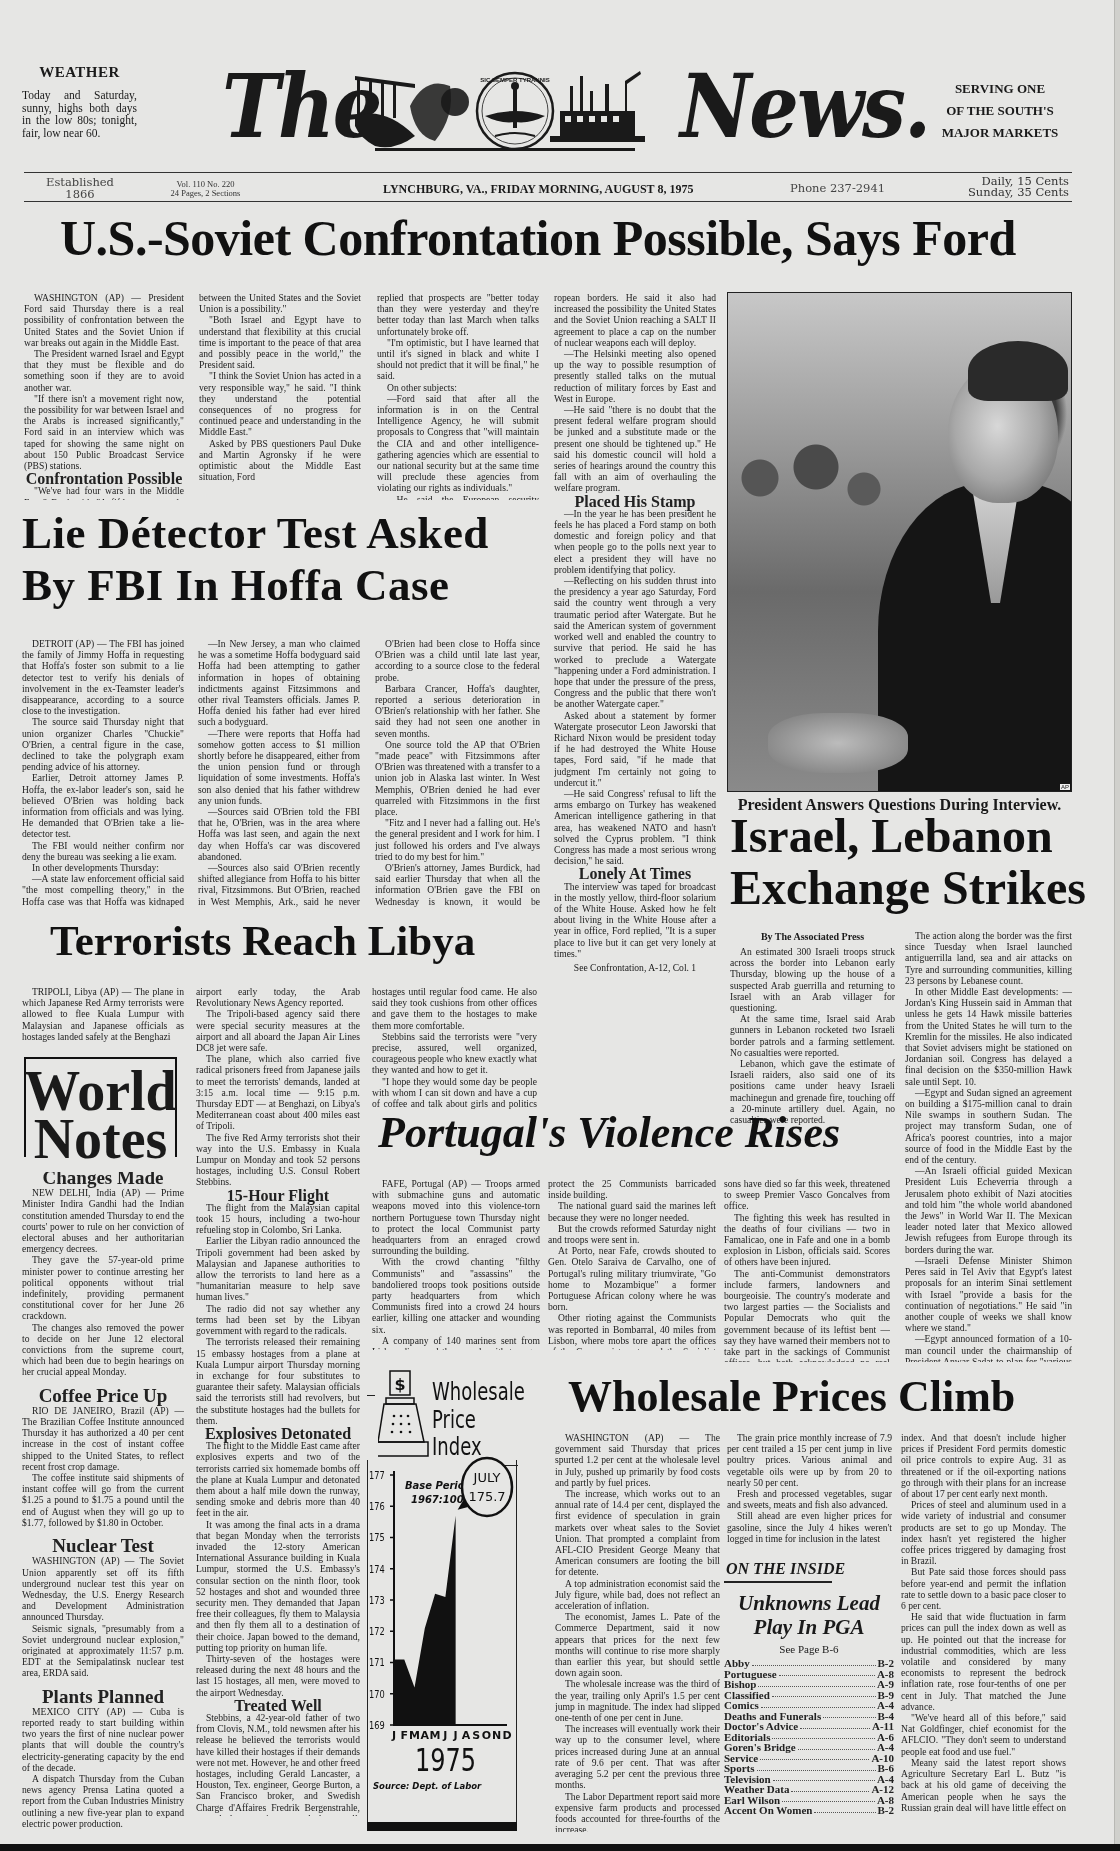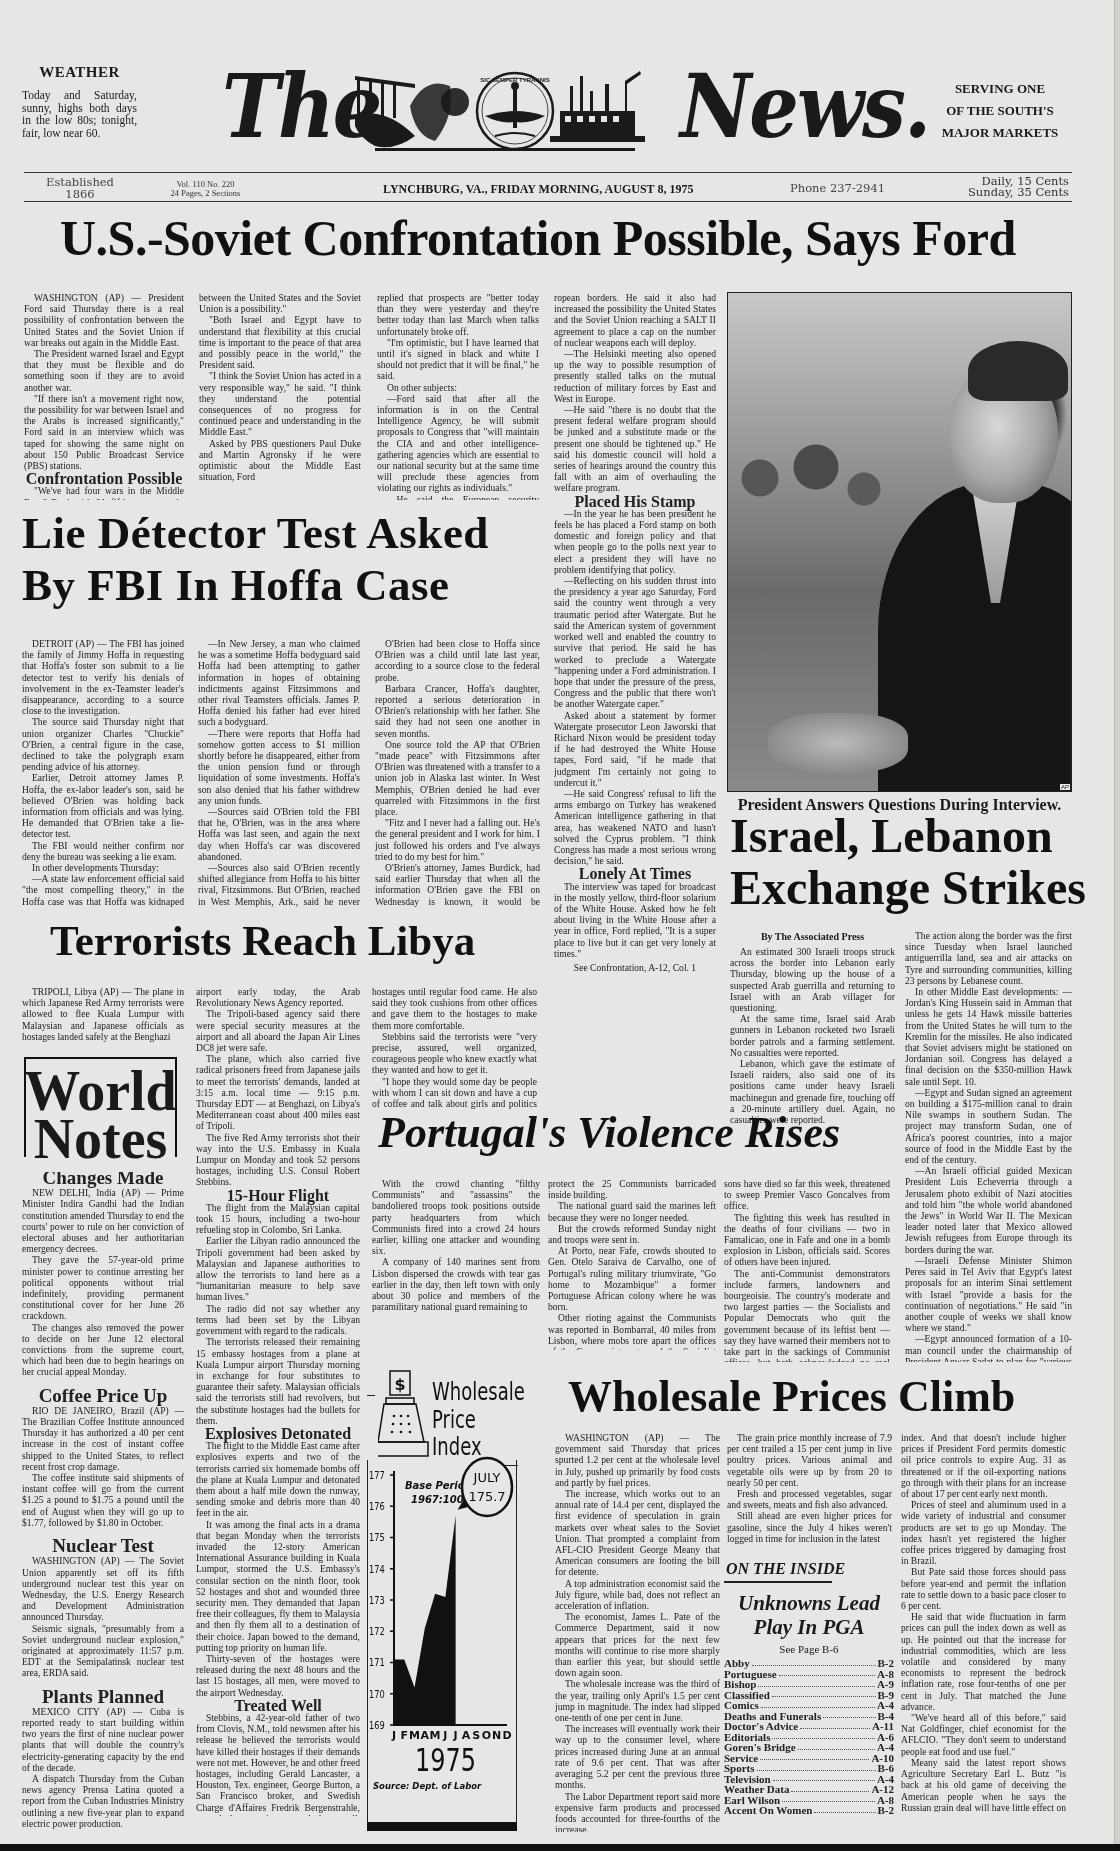--- a/index.html
+++ b/index.html
@@ -281,27 +281,28 @@
   <p style="margin-top:4px;">WASHINGTON (AP) — The Soviet Union apparently set off its fifth underground nuclear test this year on Wednesday, the U.S. Energy Research and Development Administration announced Thursday.</p>
   <p>Seismic signals, "presumably from a Soviet underground nuclear explosion," originated at approximately 11:57 p.m. EDT at the Semipalatinsk nuclear test area, ERDA said.</p>
   <div class="wn-head" style="margin-top:12px;">Plants Planned</div>
   <p style="margin-top:4px;">MEXICO CITY (AP) — Cuba is reported ready to start building within two years the first of nine nuclear power plants that will double the country's electricity-generating capacity by the end of the decade.</p>
   <p>A dispatch Thursday from the Cuban news agency Prensa Latina quoted a report from the Cuban Industries Ministry outlining a new five-year plan to expand electric power production.</p>
 </div>
 
 <div class="abs hl hl-italic" style="left:378px; top:1108px; font-size:44px; line-height:50px;">Portugal's Violence Rises</div>
 
 <div class="col" style="left:372px; top:1178px; width:168px; height:172px;">
+  <p>FAFE, Portugal (AP) — Troops armed with submachine guns and automatic weapons moved into this violence-torn northern Portuguese town Thursday night to protect the local Communist party headquarters from an enraged crowd surrounding the building.</p>
   <p>With the crowd chanting "filthy Communists" and "assassins" the bandoliered troops took positions outside party headquarters from which Communists fired into a crowd 24 hours earlier, killing one attacker and wounding six.</p>
   <p>A company of 140 marines sent from Lisbon dispersed the crowds with tear gas earlier in the day, then left town with only about 30 police and members of the paramilitary national guard remaining to</p>
 </div>
 <div class="col" style="left:548px; top:1178px; width:168px; height:172px;">
   <p class="noindent">protect the 25 Communists barricaded inside building.</p>
   <p>The national guard said the marines left because they were no longer needed.</p>
-  <p>But the crowds reformed Sunday night and troops were sent in.</p>
+  <p>But the crowds reformed Saturday night and troops were sent in.</p>
   <p>At Porto, near Fafe, crowds shouted to Gen. Otelo Saraiva de Carvalho, one of Portugal's ruling military triumvirate, "Go home to Mozambique" a former Portuguese African colony where he was born.</p>
   <p>Other rioting against the Communists was reported in Bombarral, 40 miles from Lisbon, where mobs tore apart the offices of the Communist party and the Socialist Leftist party, a small, militant group.</p>
 
 </div>
 <div class="col" style="left:724px; top:1178px; width:166px; height:184px;">
   <p class="noindent">sons have died so far this week, threatened to sweep Premier Vasco Goncalves from office.</p>
   <p>The fighting this week has resulted in the deaths of four civilians — two in Famalicao, one in Fafe and one in a bomb explosion in Lisbon, officials said. Scores of others have been injured.</p>
   <p>The anti-Communist demonstrators include farmers, landowners and bourgeoisie. The country's moderate and two largest parties — the Socialists and Popular Democrats who quit the government because of its leftist bent — say they have warned their members not to take part in the sackings of Communist offices, but both acknowledged no real control over who joins the mobs.</p>
 </div>
 

